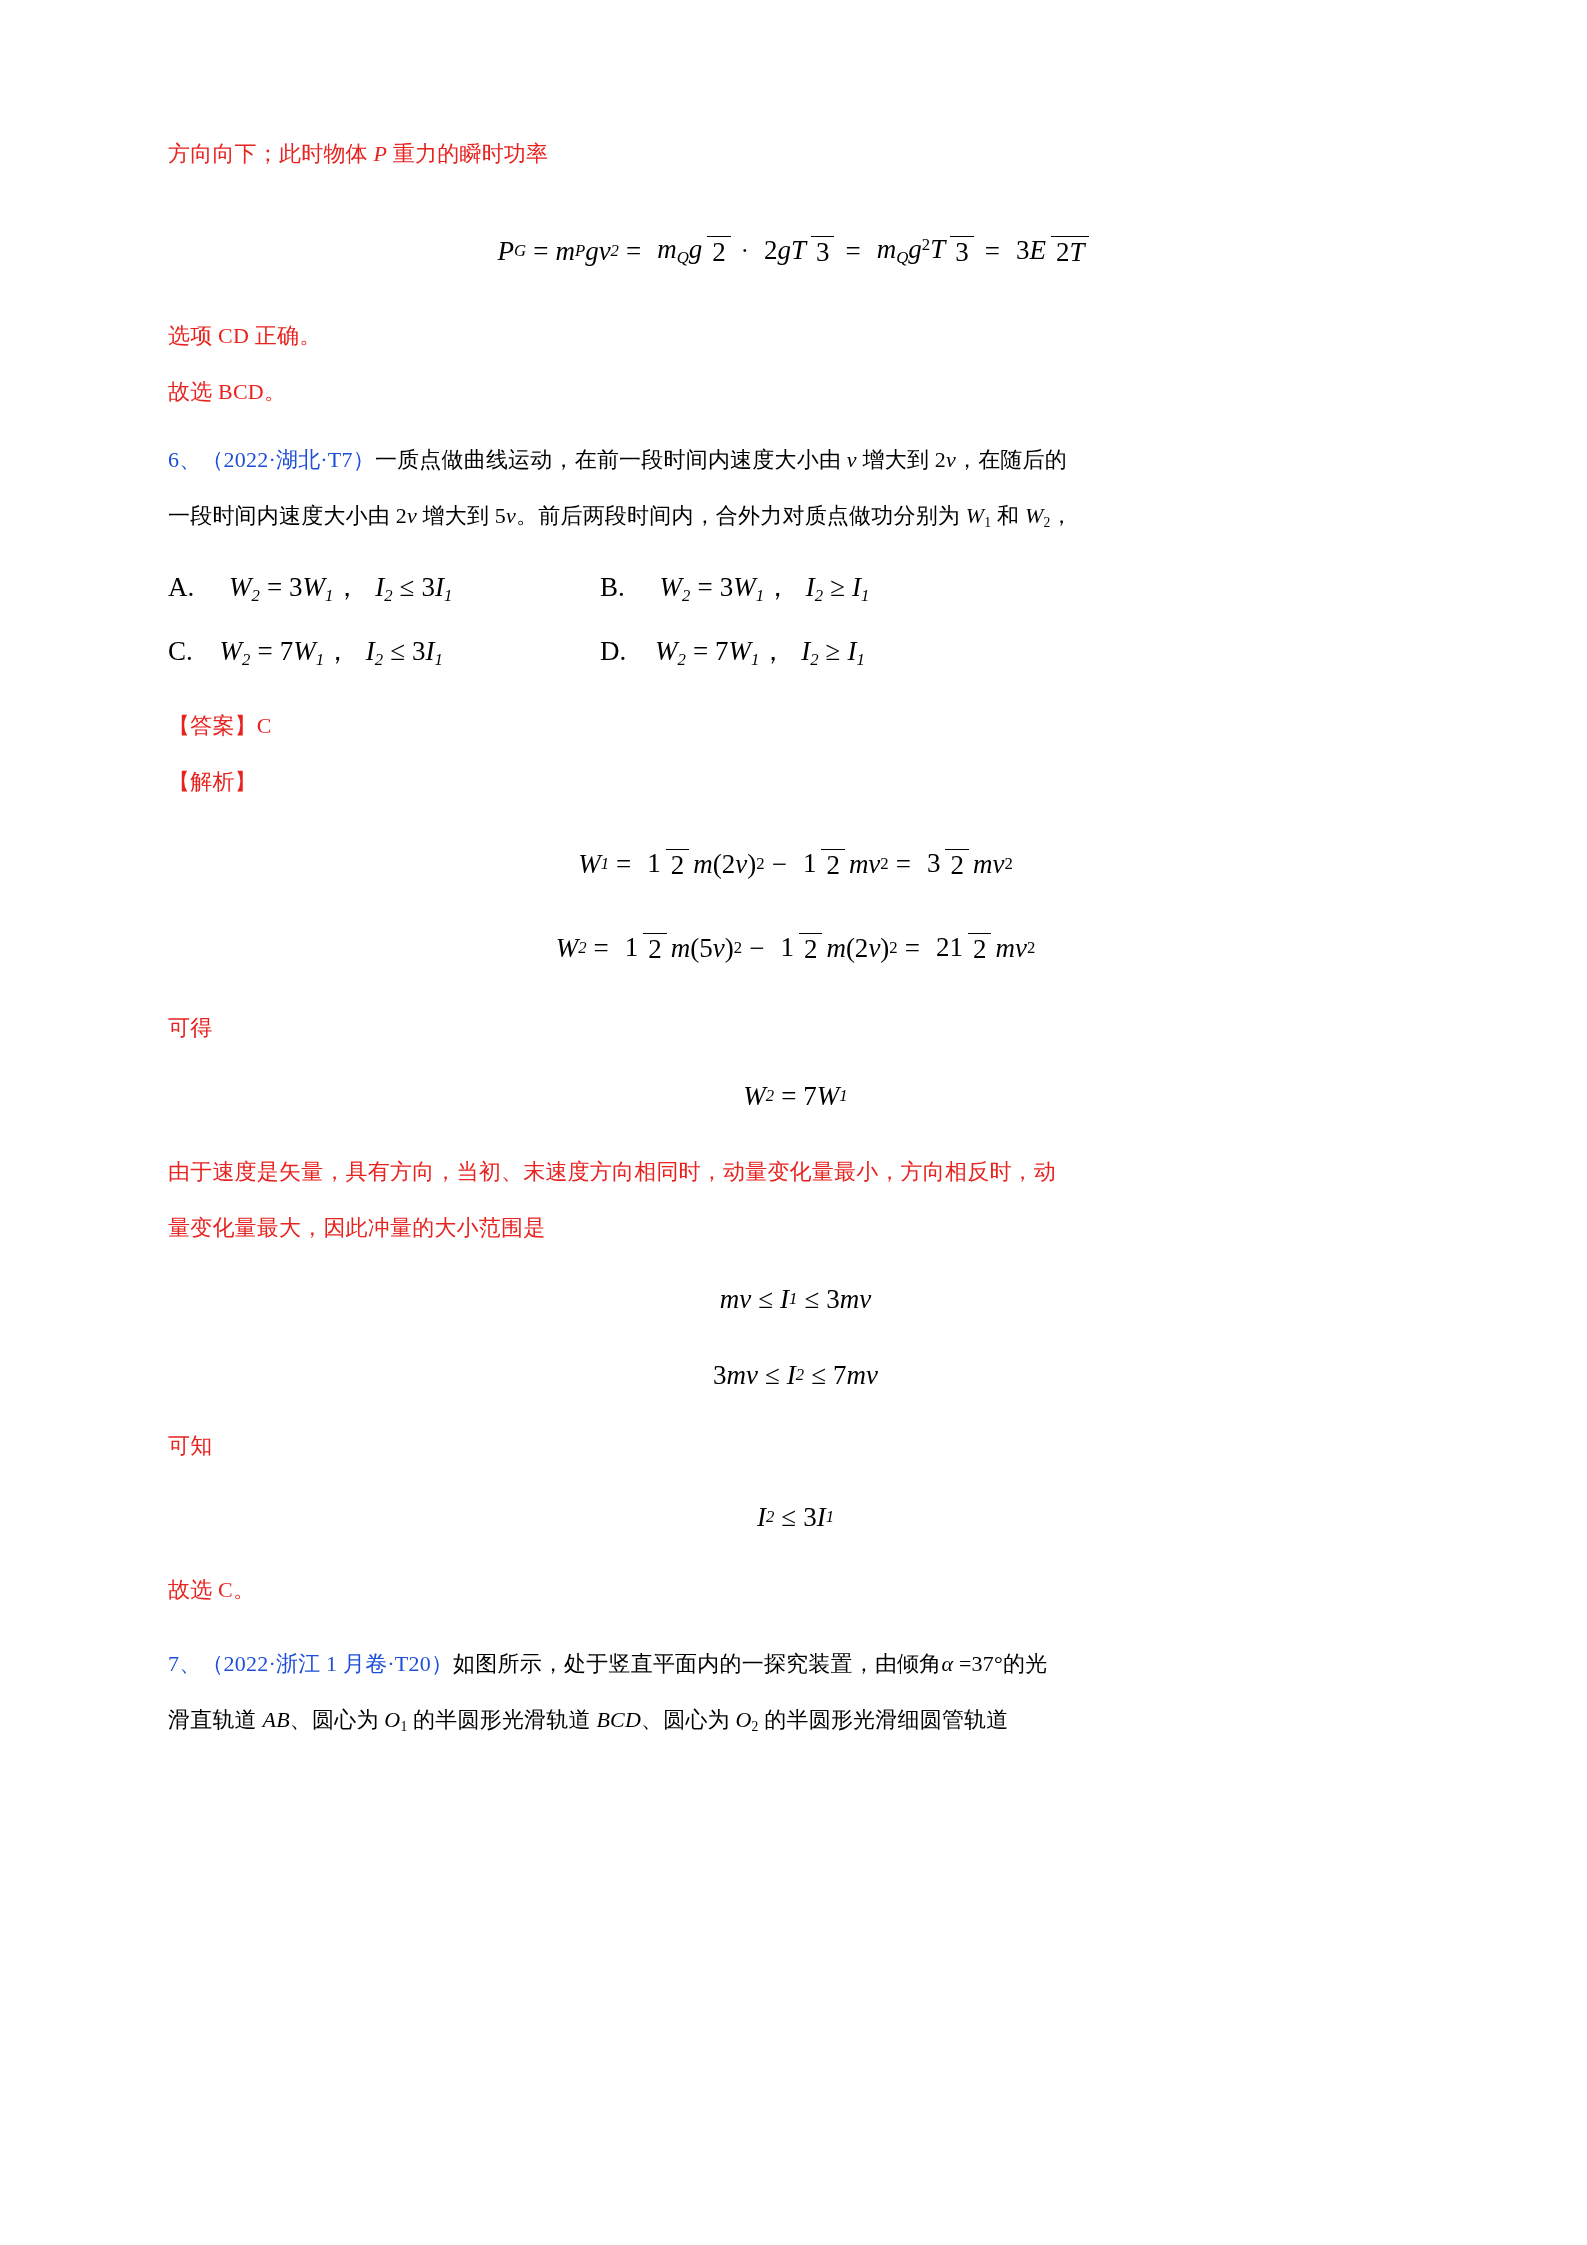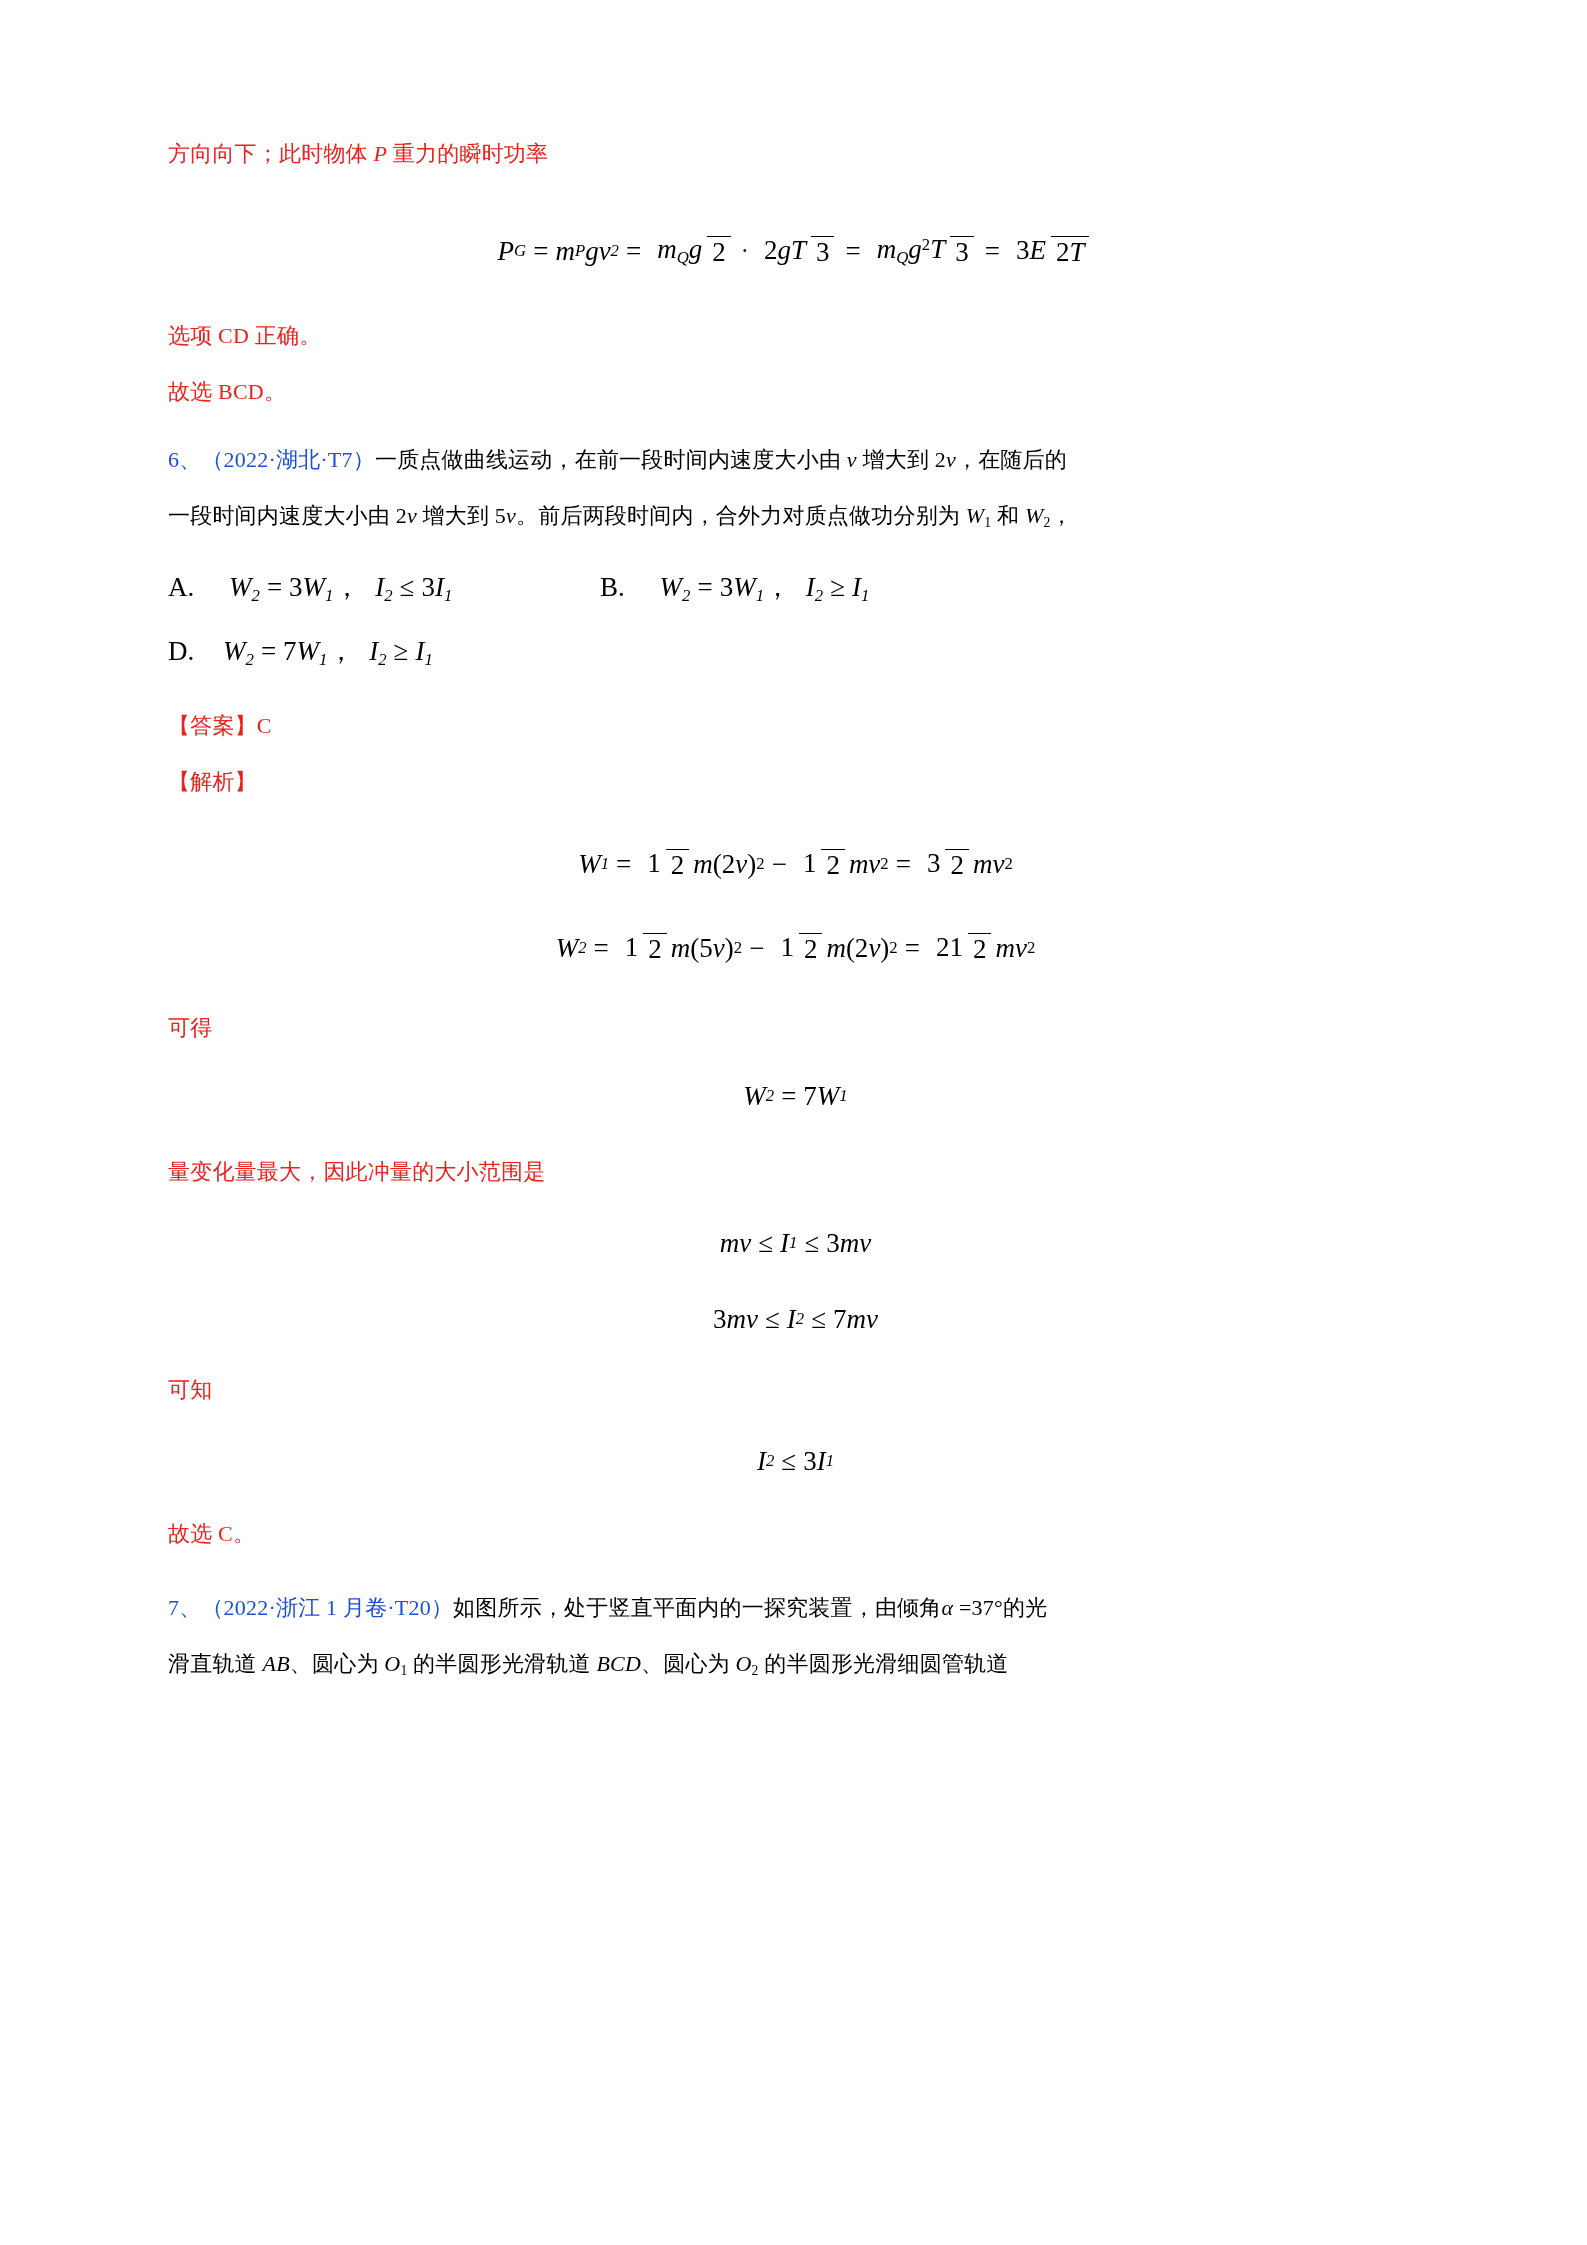--- a/index.html
+++ b/index.html
@@ -151,20 +151,27 @@
       <div>
         <span class="opt-label">B.</span>
         <span style="padding-left:16px;"></span>
         <span class="it">W</span><sub>2</sub><span class="op">=</span><span class="mn">3</span><span class="it">W</span><sub>1</sub><span>，</span>
         <span style="padding-left:8px;"></span>
         <span class="it">I</span><sub>2</sub><span class="op">≥</span><span class="it">I</span><sub>1</sub>
       </div>
     </div>
 
     <div class="opt-row">
+      <div class="opt-a">
+        <span class="opt-label">C.</span>
+        <span style="padding-left:8px;"></span>
+        <span class="it">W</span><sub>2</sub><span class="op">=</span><span class="mn">7</span><span class="it">W</span><sub>1</sub><span>，</span>
+        <span style="padding-left:8px;"></span>
+        <span class="it">I</span><sub>2</sub><span class="op">≤</span><span class="mn">3</span><span class="it">I</span><sub>1</sub>
+      </div>
       <div>
         <span class="opt-label">D.</span>
         <span style="padding-left:10px;"></span>
         <span class="it">W</span><sub>2</sub><span class="op">=</span><span class="mn">7</span><span class="it">W</span><sub>1</sub><span>，</span>
         <span style="padding-left:8px;"></span>
         <span class="it">I</span><sub>2</sub><span class="op">≥</span><span class="it">I</span><sub>1</sub>
       </div>
     </div>
 
     <div style="height:10px;"></div>
@@ -253,20 +260,21 @@
           <sub>2</sub>
         <span class="op">=</span>
         <span class="mn">7</span>
           <span class="mi">W</span>
           <sub>1</sub>
       </span>
     </div>
 
     <div style="height:22px;"></div>
 
+    <div class="line red">由于速度是矢量，具有方向，当初、末速度方向相同时，动量变化量最小，方向相反时，动</div>
     <div class="line red">量变化量最大，因此冲量的大小范围是</div>
 
     <div style="height:14px;"></div>
 
     <div class="math-row" style="height:58px;">
       <span class="m">
         <span class="mi">mv</span>
           <span class="op">≤</span>
           <span class="mi">I</span>
           <sub>1</sub>

